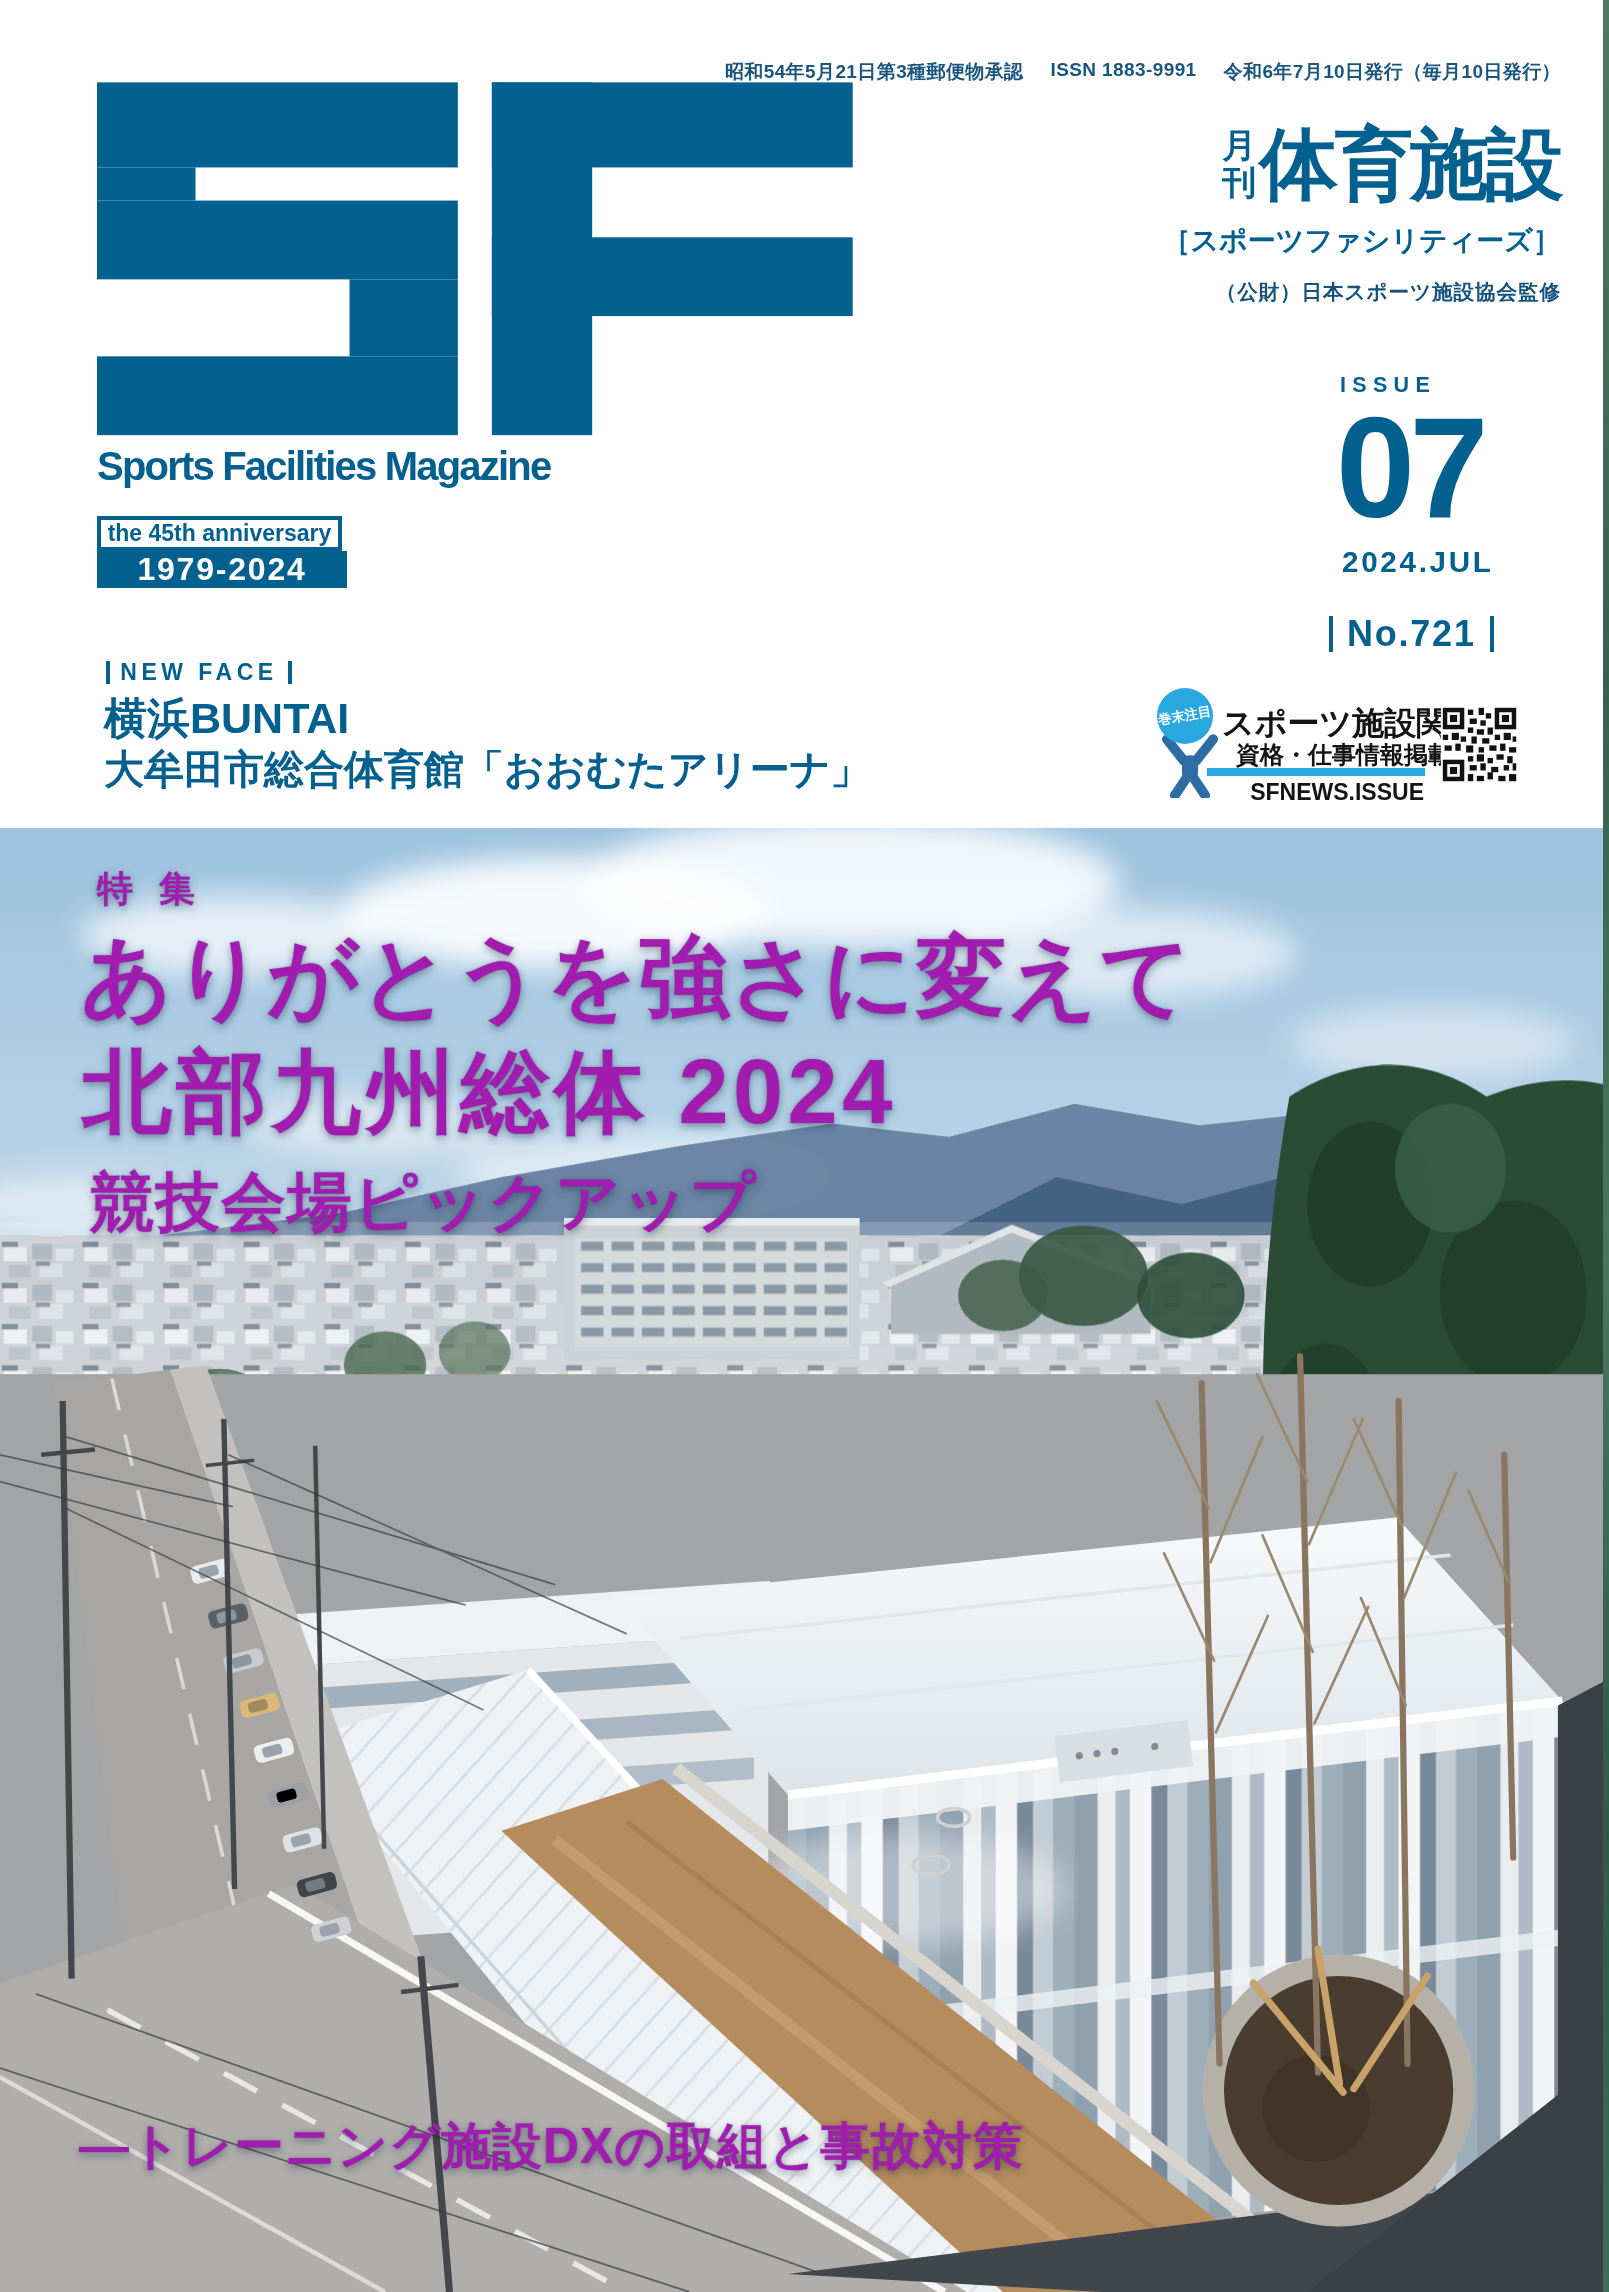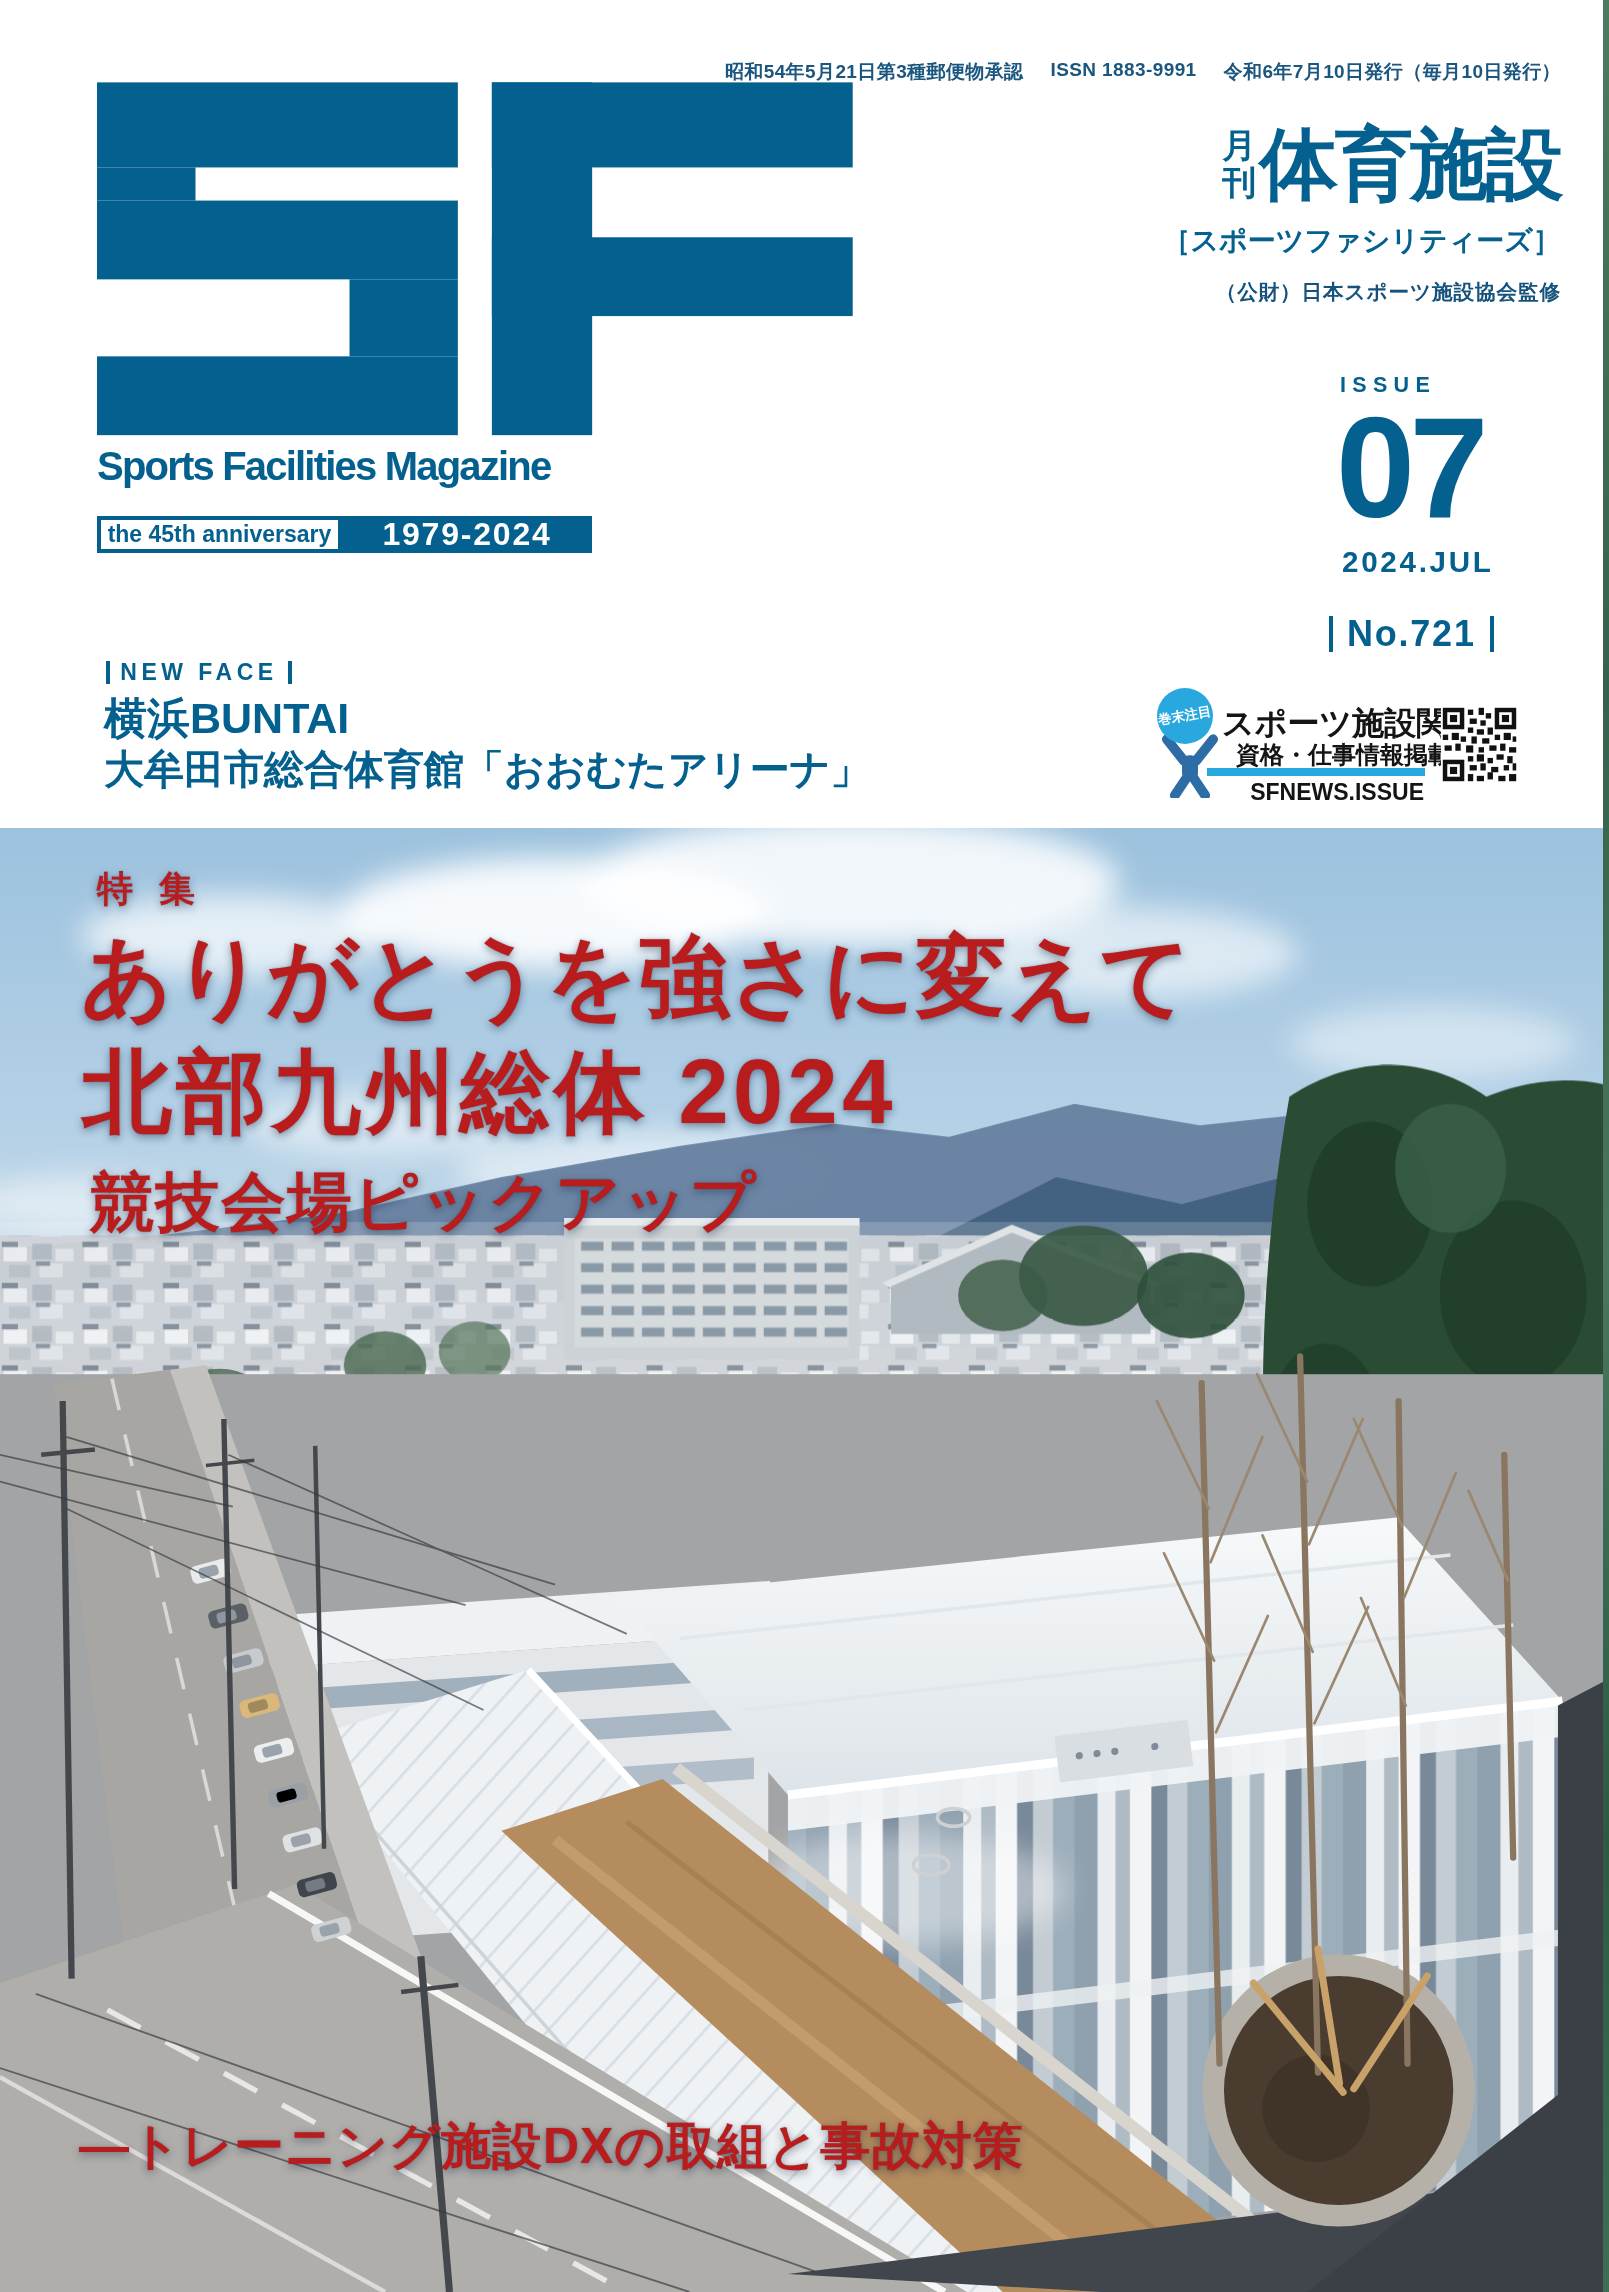--- a/index.html
+++ b/index.html
@@ -12,21 +12,21 @@
   .approval{
     position:absolute; top:59px; right:48px; display:flex; gap:27px;
     font-size:19px; font-weight:600; color:#1b567f; letter-spacing:0.4px; white-space:nowrap;
   }
   
   .sf-logo{position:absolute; left:0; top:0;}
   .sfm-caption{
     position:absolute; left:97px; top:444px; color:#04608f;
     font-size:40px; font-weight:700; letter-spacing:-1.8px; white-space:nowrap;
   }
-  .anniv-banner{position:absolute; left:97px; top:516px; height:37px; display:flex;}
+  .anniv-banner{position:absolute; left:97px; top:516px; height:37px; display:flex;flex-direction:column;}
   .anniv-left{
     box-sizing:border-box; width:245px; border:4.5px solid #04608f; background:#fff;
     color:#04608f; font-size:23px; font-weight:800; display:flex; align-items:center; justify-content:center;
     white-space:nowrap;
   }
   .anniv-right{
     width:250px; background:#04608f; color:#fff; font-size:32px; font-weight:800; letter-spacing:1.8px;
     display:flex; align-items:center; justify-content:center; white-space:nowrap;
   }
   
@@ -65,21 +65,21 @@
   }
   .promo-circle span{color:#fff; font-size:13.4px; font-weight:800; transform:rotate(-10deg); white-space:nowrap;}
   .promo-l1{position:absolute; left:68px; top:16px; color:#141414; font-size:32px; font-weight:900; white-space:nowrap;}
   .promo-l2{position:absolute; left:82px; top:53px; color:#141414; font-size:24px; font-weight:900; white-space:nowrap;}
   .promo-bar{position:absolute; left:53px; top:82px; width:218px; height:8px; background:#29a8e0;}
   .promo-url{position:absolute; left:68px; top:93px; width:202px; text-align:right; color:#141414; font-size:23px; font-weight:800;}
   .promo-qr{position:absolute; left:287px; top:19.7px;}
   
   .photo{position:absolute; left:0; top:828px; width:1609px; height:1464px; overflow:hidden;}
   .photo svg.scene{position:absolute; left:0; top:0;}
-  .ph-text{position:absolute; color:#b91c1c; font-weight:800; white-space:nowrap; line-height:1;
+  .ph-text{position:absolute; color:#a21caf; font-weight:800; white-space:nowrap; line-height:1;
     text-shadow:0 2.7px 8px rgba(15,35,65,.45), 0 0 1.8px rgba(15,35,65,.3);}
   .kicker{left:97px; top:43px; font-size:36px; letter-spacing:8px;}
   .head-l1{left:81px; top:104px; font-size:90px; letter-spacing:0.9px;}
   .head-l2{left:82px; top:219px; font-size:90px; letter-spacing:4.5px;}
   .head-l3{left:90px; top:342px; font-size:64px; letter-spacing:1.8px;}
   .foot-l1{left:100px; top:1191px; font-size:67px; letter-spacing:0.9px;}
   .foot-l2{left:79px; top:1293px; font-size:50px; letter-spacing:0.9px;}
   
   .edge-strip{
     position:absolute; right:0; top:0; width:6.3px; height:2293px;

